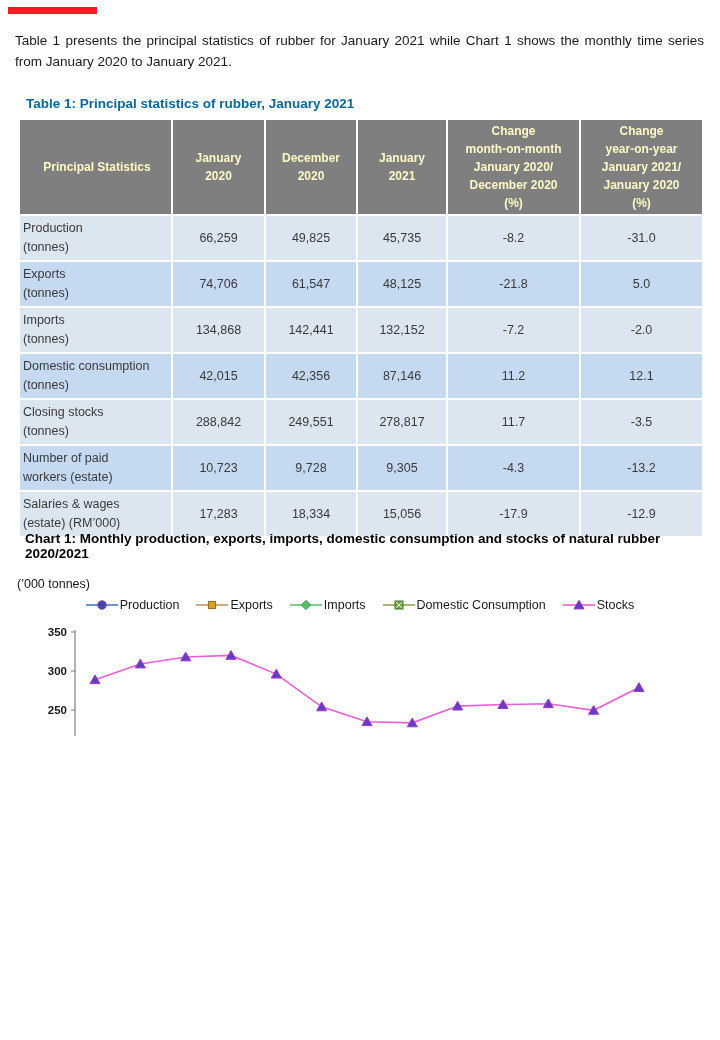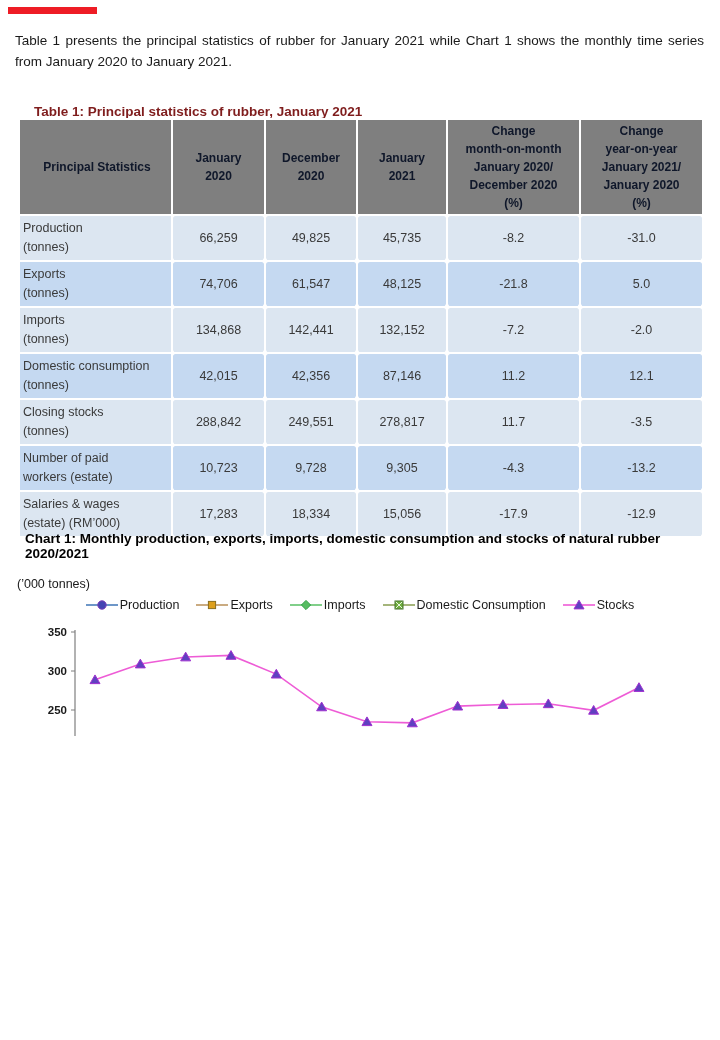--- a/index.html
+++ b/index.html
@@ -1,29 +1,29 @@
 <!DOCTYPE html>
 <html><head>
 <meta charset="utf-8">
 <style>
   html,body{margin:0;padding:0;background:#ffffff;}
   .page{position:relative;width:720px;height:736px;background:#ffffff;overflow:hidden;
         font-family:"Liberation Sans",sans-serif;color:#1a1a1a;}
   .red-bar{position:absolute;left:8px;top:7px;width:89px;height:7px;background:#ee1c25;}
   .intro{position:absolute;left:15px;right:16px;top:31px;margin:0;font-size:13.5px;
          line-height:1.55;text-align:justify;color:#1a1a1a;}
-  .table-title{position:absolute;left:22px;top:92px;margin:12px;font-size:13.5px;font-weight:bold;color:#7f1d1d;}
+  .table-title{position:absolute;left:22px;top:92px;margin:4px;font-size:13.5px;font-weight:bold;color:#0369a1;}
   table.stats{position:absolute;left:18px;top:118px;width:684px;border-collapse:collapse;table-layout:fixed;}
   table.stats th,table.stats td{border:2px solid #ffffff;vertical-align:middle;}
-  table.stats th{background:#7f7f7f;color:#0f172a;font-size:12px;font-weight:bold;
+  table.stats th{background:#7f7f7f;color:#fef9c3;font-size:12px;font-weight:bold;
                  text-align:center;white-space:pre-line;line-height:1.5;height:88px;padding:2px 3px;}
   table.stats th.first{text-align:center;padding-left:6px;}
   table.stats td{height:40px;font-size:12.5px;color:#3a3a3a;padding:2px 3px;}
   td.lbl{text-align:left;padding-left:6px;white-space:pre-line;line-height:1.5;color:#3a3a3a;}
-  td.num{text-align:center;border-radius:6px;}
+  td.num{text-align:center;}
   tr.light td{background:#dce6f1;}
   tr.dark td{background:#c5d9f1;}
   .chart-title{position:absolute;left:25px;top:531px;margin:0;font-size:13.5px;font-weight:bold;color:#000;width:670px;}
   .chart-title .l2{}
   .unit{position:absolute;left:17px;top:577px;font-size:12.5px;color:#1a1a1a;}
   .legend{position:absolute;left:0;right:0;top:598px;display:flex;justify-content:center;
           align-items:center;gap:17px;font-size:12.5px;color:#1a1a1a;}
   .legend-item{display:flex;align-items:center;gap:2px;}
   .chart-wrap{position:absolute;left:0;top:600px;width:720px;height:360px;}
   svg text{font-family:"Liberation Sans",sans-serif;}

